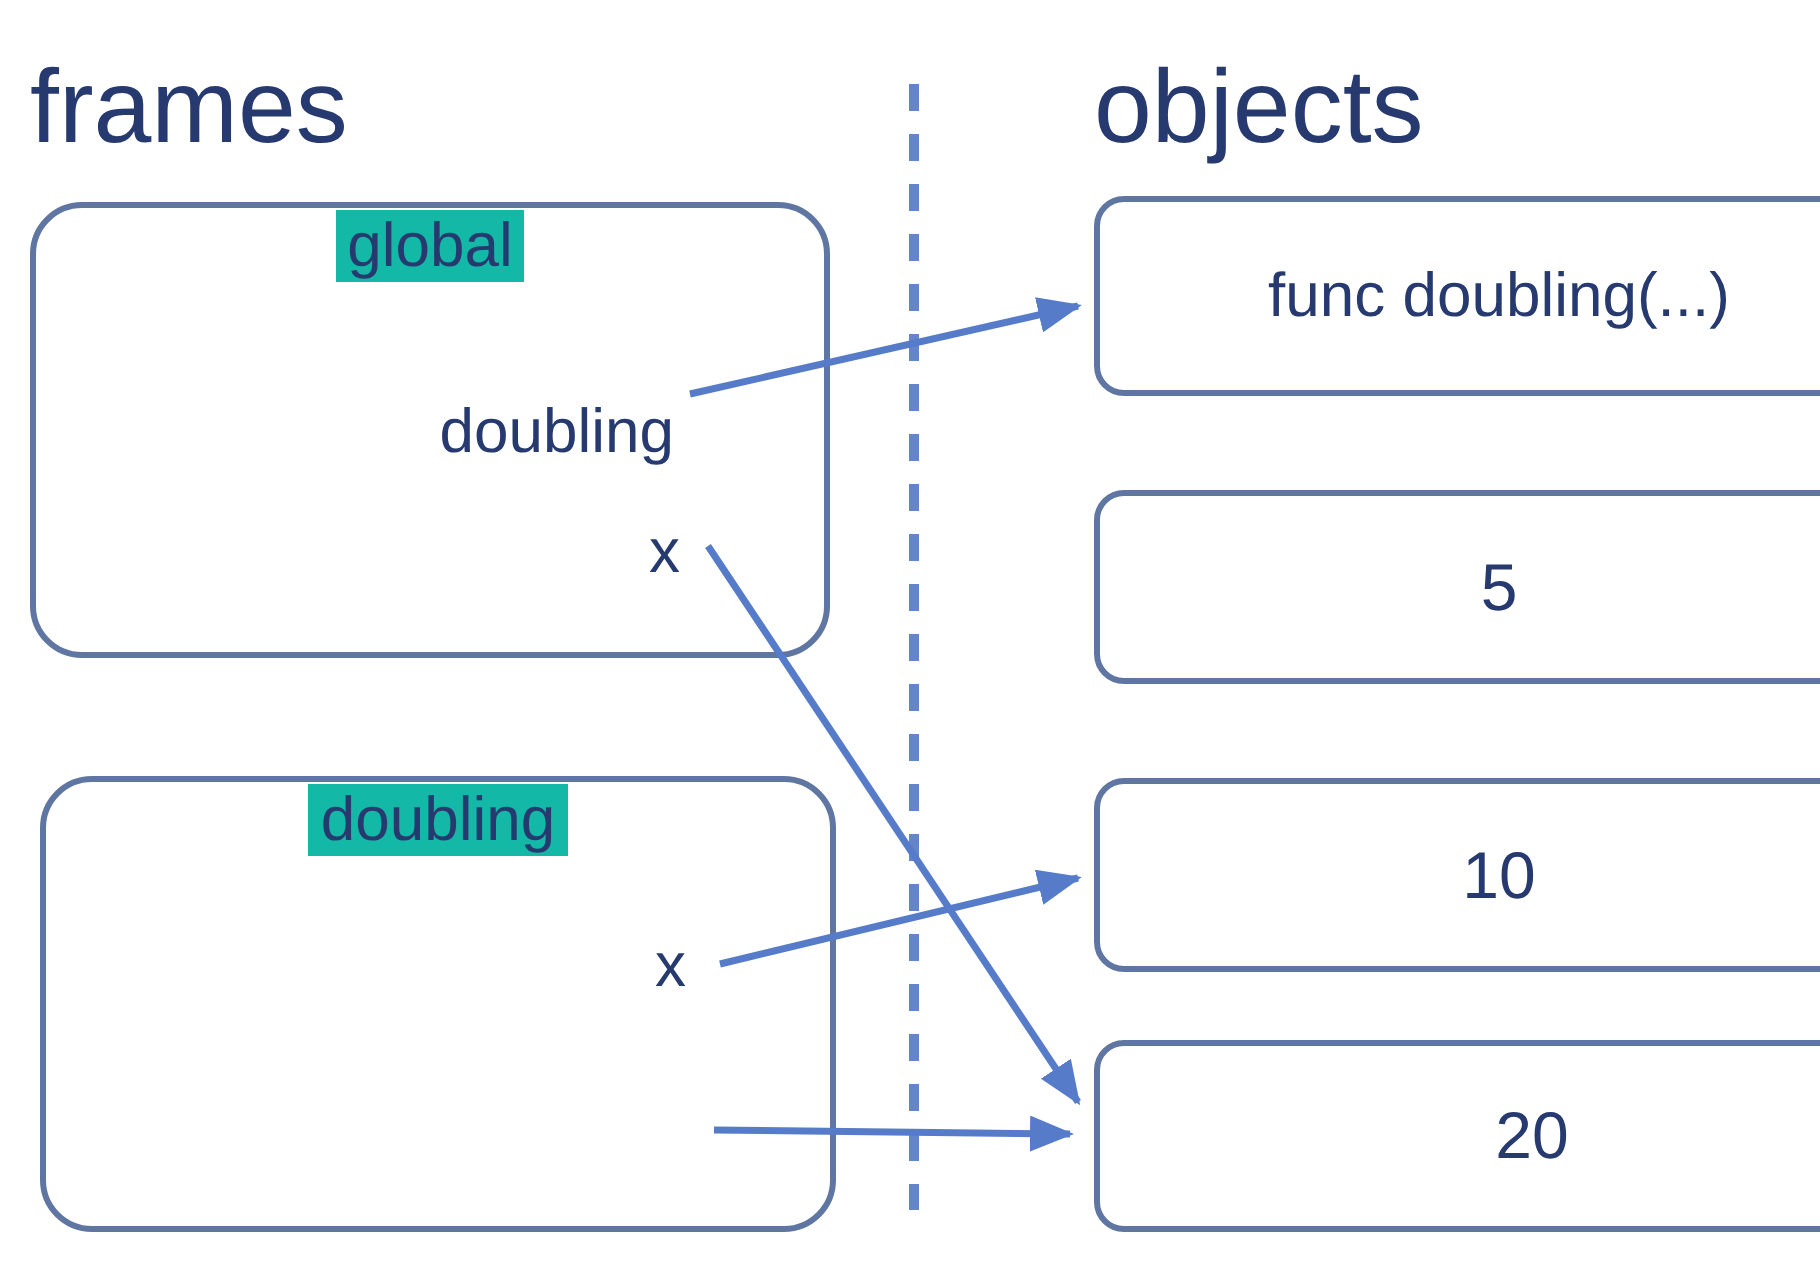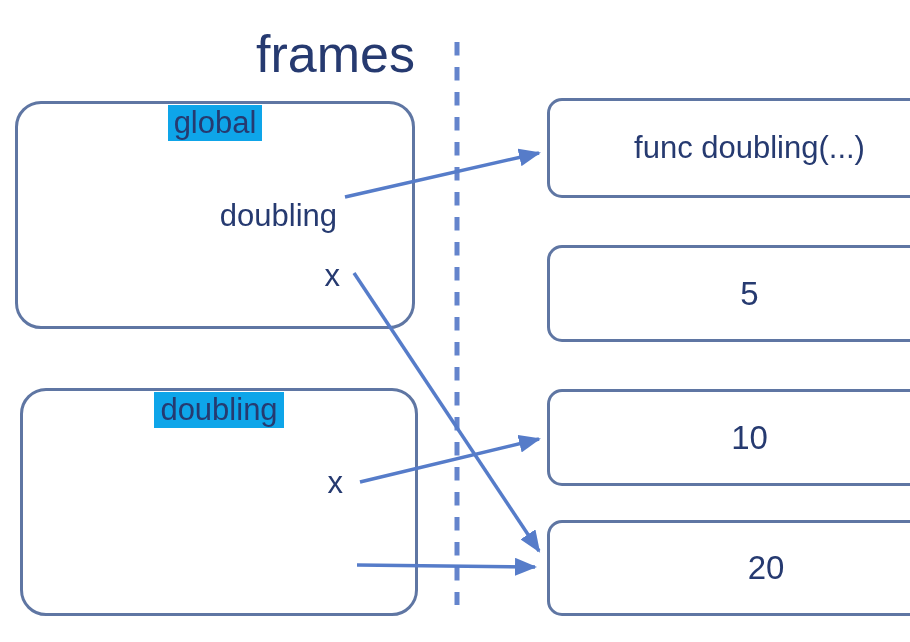--- a/index.html
+++ b/index.html
@@ -14,21 +14,21 @@
     height: 642px;
     background: #ffffff;
     overflow: hidden;
     --navy: #263a70;
     --border: #5f76a3;
     --arrow: #567cc9;
     --divider: #6484cc;
   }
   .col-header {
     position: absolute;
-    text-align: right;
+    text-align: left;
     font-size: 52px;
     line-height: 1.1;
     color: var(--navy);
     letter-spacing: 0px;
     user-select: none;
   }
   .frames-header { left: 15px; top: 26px; width: 400px; }
   .objects-header { left: 547px; top: 26px; width: 350px; }
 
   .frame-box {
@@ -41,21 +41,21 @@
   .global-frame { left: 15px; top: 101px; width: 400px; height: 228px; }
   .doubling-frame { left: 20px; top: 388px; width: 398px; height: 228px; }
 
   .frame-title {
     position: absolute;
     left: 0; right: 0; top: 1px;
     text-align: center;
     font-size: 31px;
     line-height: 1.15;
     color: var(--navy);
-    background: #0ea5e9;
+    background: #14b8a6;
     width: fit-content;
     margin: 0 auto;
     padding: 0 6px;
   }
   .var-label {
     position: absolute;
     font-size: 31px;
     line-height: 1.2;
     color: var(--navy);
     white-space: nowrap;
@@ -92,20 +92,21 @@
     pointer-events: none;
   }
 </style>
 </head>
 <body>
 
 <div class="canvas" style="--navy: #263a70; --border: #5f76a3; --arrow: #567cc9; --divider: #6484cc;">
 
   <div class="col-header frames-header">frames</div>
 
+  <div class="col-header objects-header">objects</div>
 
   <div class="frame-box global-frame">
     <div class="frame-title">global</div>
   </div>
   <div class="var-label var-global-doubling">doubling</div>
   <div class="var-label var-global-x">x</div>
 
   <div class="frame-box doubling-frame">
     <div class="frame-title">doubling</div>
   </div>

